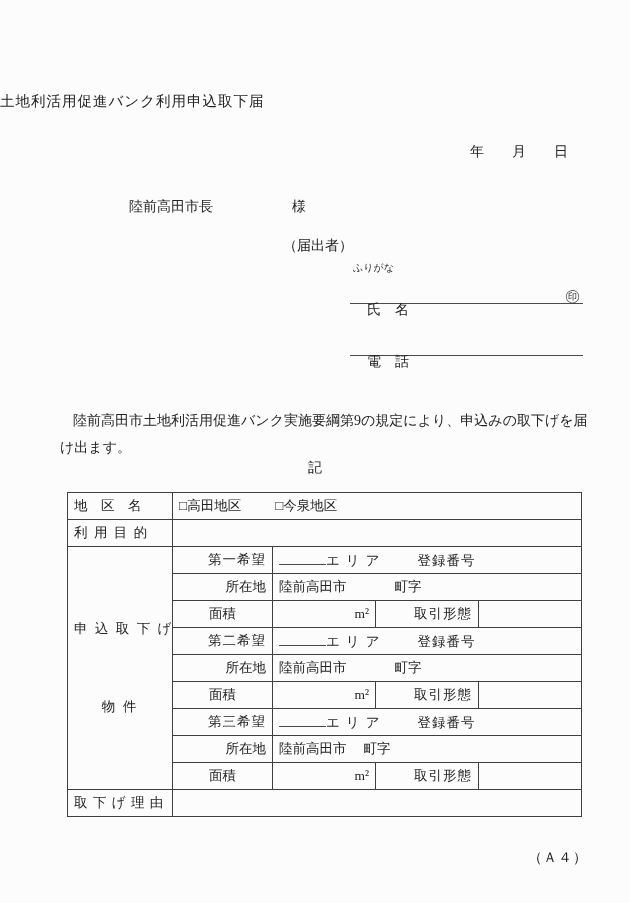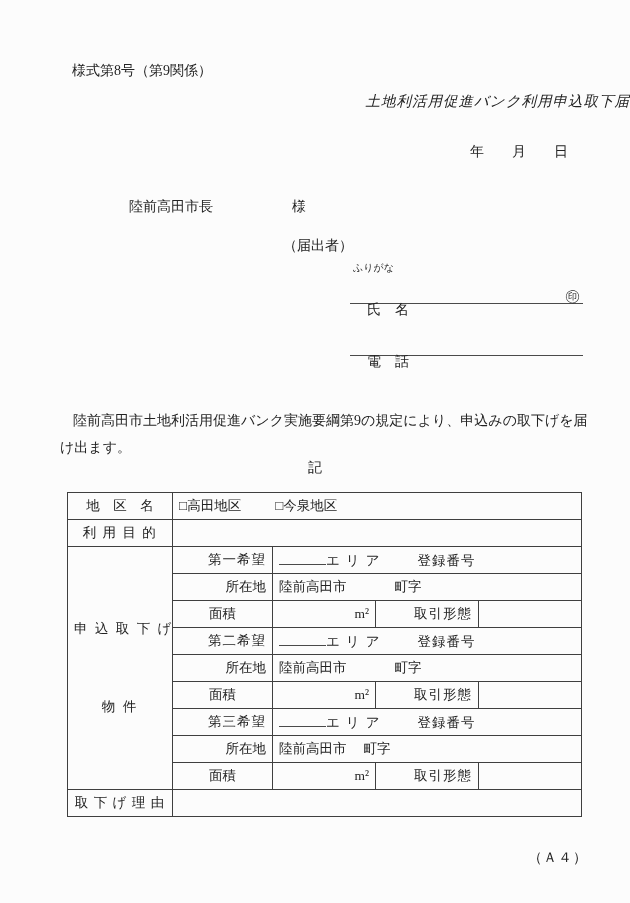--- a/index.html
+++ b/index.html
@@ -4,38 +4,38 @@
 <style>
   html,body{margin:0;padding:0;}
   body{background:#fcfcfc;}
   .page{
     position:relative;width:630px;height:903px;background:#fcfcfc;
     font-family:"Liberation Serif","DejaVu Serif",serif;
     color:#232323;font-size:14px;overflow:hidden;
   }
   .abs{position:absolute;}
   .form-number{left:72px;top:62px;}
-  .doc-title{left:0;right:0;top:92px;text-align:right;letter-spacing:1px;font-size:14.5px;font-style:italic;}
+  .doc-title{left:0;right:0;top:92px;text-align:left;letter-spacing:1px;font-size:14.5px;}
   .date-line{left:470px;top:143px;white-space:pre;}
   .addressee-row{left:85px;top:198px;padding-left:44px;}
   .honorific{margin-left:79px;}
   .declarant{left:283px;top:237px;}
   .field{position:absolute;left:350px;width:233px;height:18px;border-bottom:1px solid #4a4a4a;white-space:pre;}
   .field-label{padding-left:3px;}
   .field-address{top:233px;}
   .field-name{top:285px;}
   .field-phone{top:337px;}
   .seal{position:absolute;right:3px;bottom:-1px;font-size:15px;line-height:15px;}
   .furigana{left:353px;top:261px;font-size:10px;color:#2b2b2b;}
   .body-par{left:60px;top:407px;width:520px;line-height:27px;}
   .body-line1{text-indent:13px;white-space:nowrap;}
   .ki{left:0;right:0;top:459px;text-align:center;}
   table.form{position:absolute;left:67px;top:492px;border-collapse:collapse;table-layout:fixed;width:514px;}
   table.form td{border:1px solid #3f3f3f;height:26px;padding:0 6px;font-size:13.5px;vertical-align:middle;overflow:hidden;}
-  td.head{ text-align:center;white-space:pre;margin-left:32px;}
+  td.head{ white-space:pre;margin-left:32px;}
   td.purpose-head{letter-spacing:1.5px;}
   td.reason-head{letter-spacing:1px;}
   td.property-head{text-align:center;white-space:pre;letter-spacing:2px;line-height:26px;}
   td.district-cell{padding-left:28px;}
   .opt{white-space:pre;}
   .opt-first{margin-right:34px;}
   td.rank-cell{text-align:right;letter-spacing:1px;margin-left:10px;}
   td.loc-label{text-align:right;}
   td.size-label{text-align:center;}
   td.txn-label{text-align:right;letter-spacing:1px;}
@@ -45,21 +45,20 @@
   .reg{margin-left:32px;letter-spacing:1px;}
   .town-wide{margin-left:48px;}
   .town-narrow{margin-left:17px;}
   .paper-size{left:528px;top:849px;letter-spacing:1px;}
 </style>
 </head>
 <body>
 
 <div class="page">
 
-  <div class="abs form-number">様式第8号（第9関係）</div>
   <div class="abs doc-title">土地利活用促進バンク利用申込取下届</div>
   <div class="abs date-line">年　　月　　日</div>
 
   <div class="abs addressee-row">
     <span>陸前高田市長</span><span class="honorific">様</span>
   </div>
 
   <div class="abs declarant">（届出者）</div>
 
   <div class="abs furigana">ふりがな</div>

